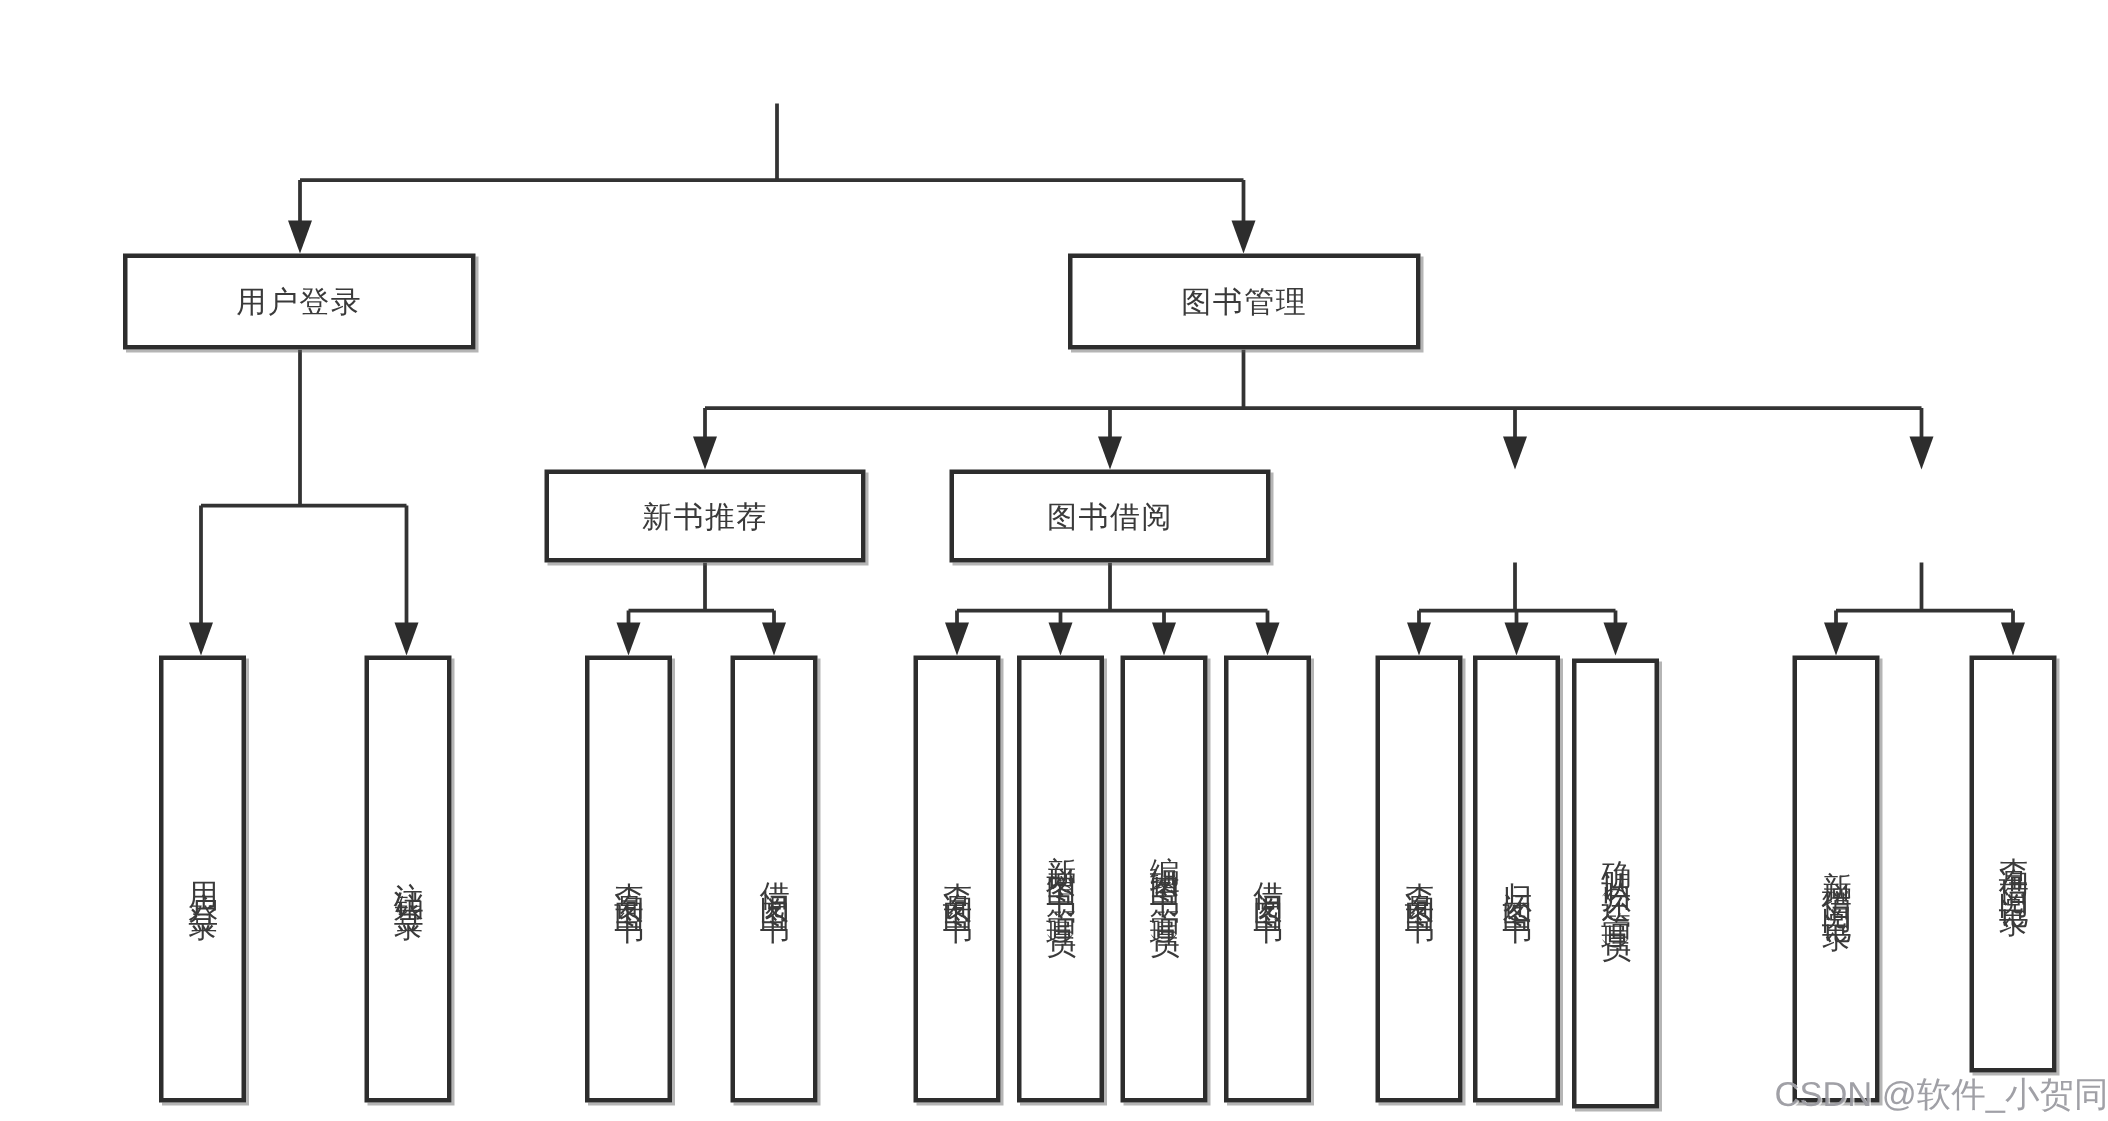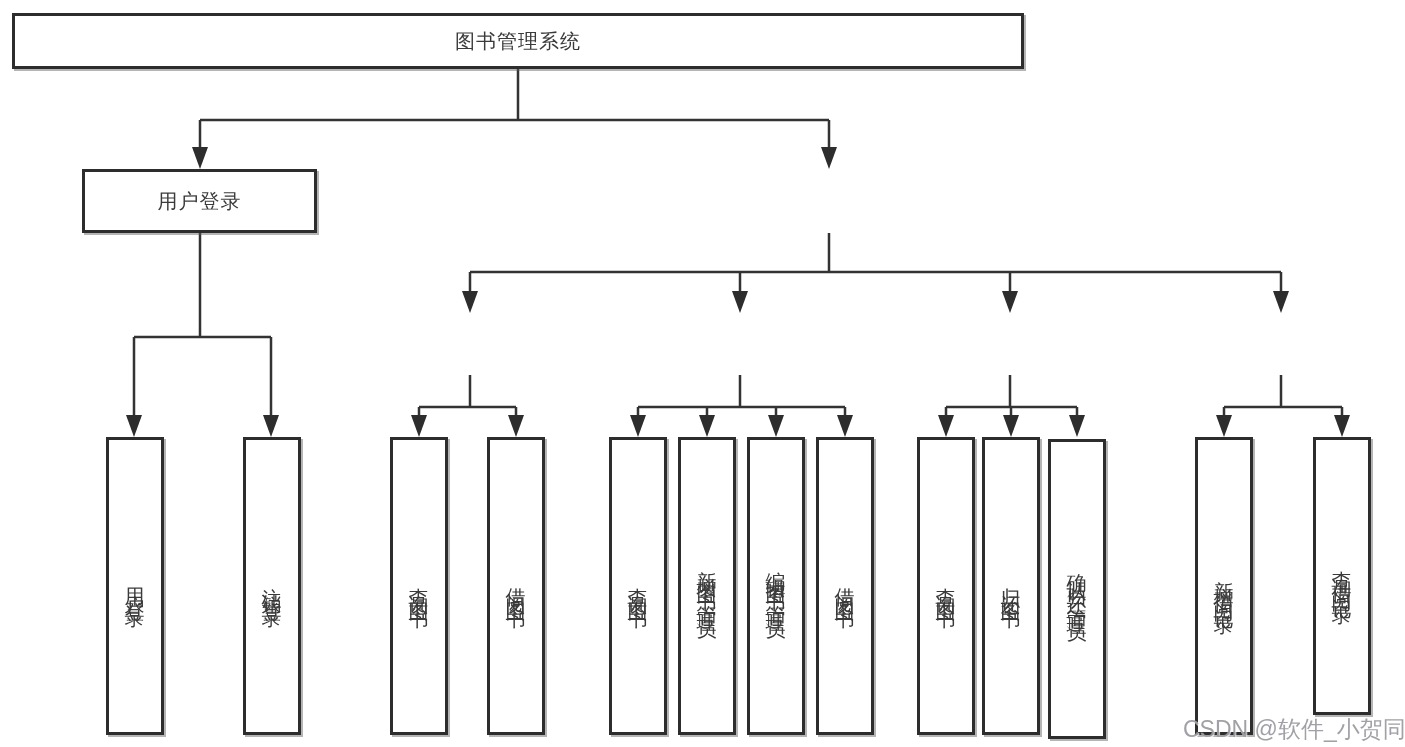--- a/index.html
+++ b/index.html
@@ -101,28 +101,34 @@
       <polygon points="768,415 784,415 776,437"></polygon>
       <polygon points="837,415 853,415 845,437"></polygon>
       <polygon points="938,415 954,415 946,437"></polygon>
       <polygon points="1003,415 1019,415 1011,437"></polygon>
       <polygon points="1069,415 1085,415 1077,437"></polygon>
       <polygon points="1216,415 1232,415 1224,437"></polygon>
       <polygon points="1334,415 1350,415 1342,437"></polygon>
     </g>
   </svg>
 
-  <div class="node root">
-    <span class="hlabel">图书管理系统</span>
-  </div>
 
   <div class="node lvl2" style="left:82px">
     <span class="hlabel">用户登录</span>
   </div>
+  <div class="node lvl2" style="left:712px">
+    <span class="hlabel">图书管理</span>
+  </div>
 
+  <div class="node lvl3" style="left:363px">
+    <span class="hlabel">新书推荐</span>
+  </div>
+  <div class="node lvl3" style="left:633px">
+    <span class="hlabel">图书借阅</span>
+  </div>
 
   <div class="node vbox" style="left:106px">
     <span class="vtext">用户登录</span>
   </div>
   <div class="node vbox" style="left:243px">
     <span class="vtext">注销登录</span>
   </div>
 
   <div class="node vbox" style="left:390px">
     <span class="vtext">查询图书</span>

